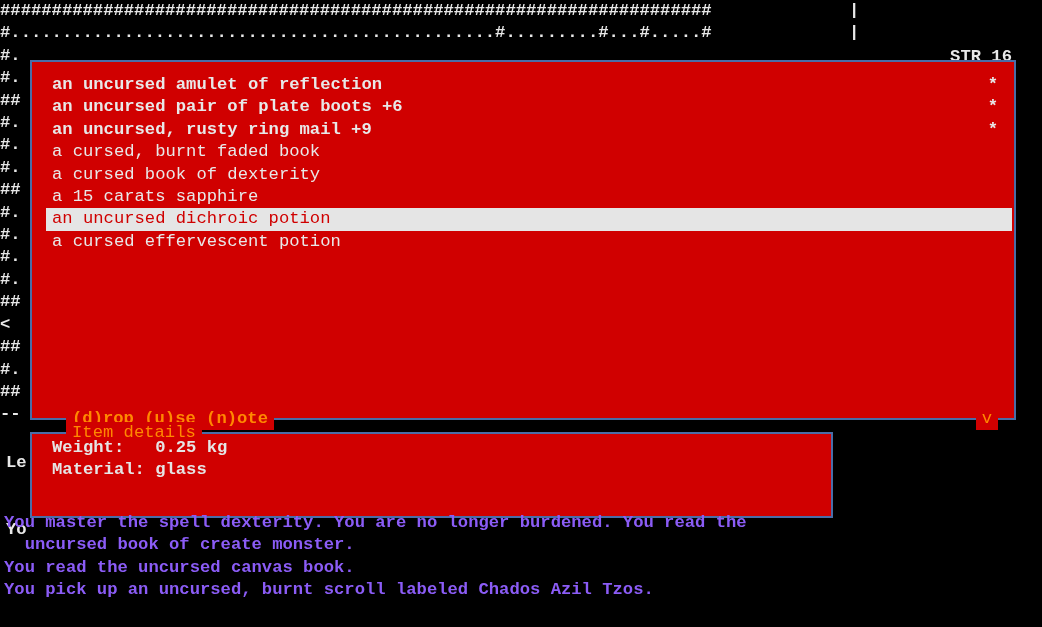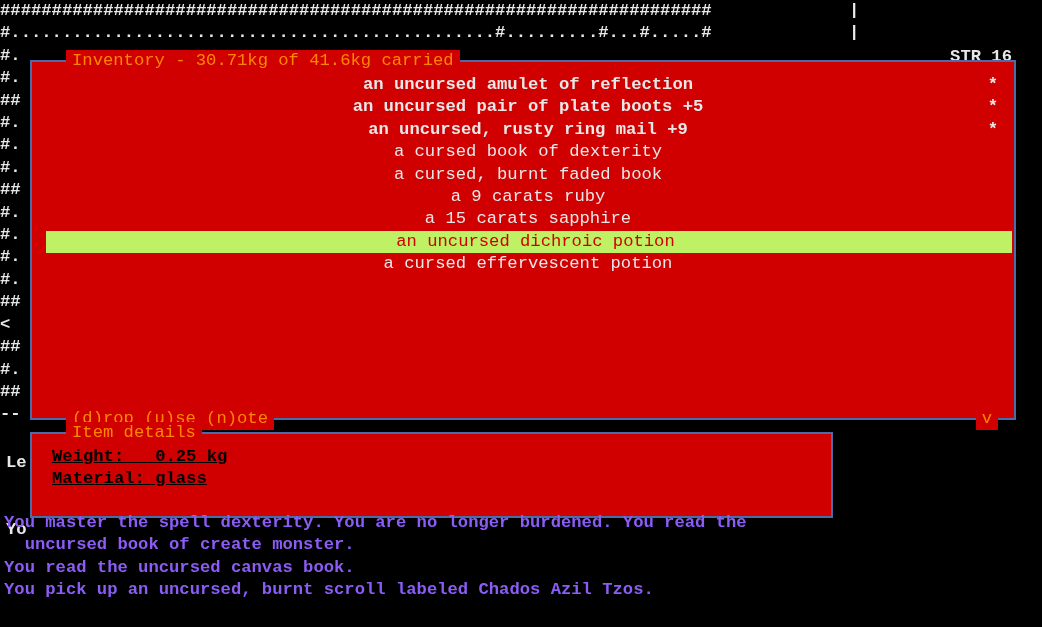--- a/index.html
+++ b/index.html
@@ -67,44 +67,43 @@
     right: 10px;
     bottom: 14px;
   }
   .inv-item {
     height: 22.4px;
     line-height: 22.4px;
     white-space: pre;
     color: #e8e8e8;
     font-weight: normal;
     position: relative;
-    text-align: center;
   }
   .inv-item.bold { font-weight: bold; }
   .inv-item.selected {
-    background: #bef264;
+    background: #e5e5e5;
     color: #d00000;
     margin-left: -6px;
-    padding-left: 13px;
+    padding-left: 6px;
     margin-right: -8px;
   }
   .marker {
     position: absolute;
     right: 6px;
     top: 0;
     color: #e8e8e8;
     font-weight: bold;
   }
   .bottom-hint {
     position: absolute;
     bottom: -12px;
     left: 34px;
     background: #d00000;
     color: #ff8800;
-    font-weight: normal;
+    font-weight: bold;
     padding: 0 6px;
   }
   .scroll-ind {
     position: absolute;
     bottom: -12px;
     right: 16px;
     background: #d00000;
     color: #ff8800;
     font-weight: normal;
     padding: 0 6px;
@@ -113,26 +112,25 @@
     position: absolute;
     top: 432px;
     left: 30px;
     width: 803px;
     height: 86px;
     background: #d00000;
     border: 2px solid #4a6da8;
   }
   .detail-body {
     position: absolute;
-    top: 12px;
+    top: 3px;
     left: 20px;
     white-space: pre;
-    color: #000000;
-    font-weight: bold;
-    text-decoration: underline;
+    color: #e5e5e5;
+    font-weight: bold;
   }
   .log {
     position: absolute;
     left: 6px;
     top: 452px;
     white-space: pre;
     color: #e8e8e8;
     font-weight: bold;
   }
   .log-under {
@@ -169,28 +167,26 @@
 ##
 --</div>
   <div class="vbar">|
 |</div>
 
   <div class="stats">
     <span class="stat-label">STR </span><span class="stat-val">16</span>
   </div>
 
   <div class="inv-panel">
-    <div class="panel-title left-short"> Inventory - 30.71kg of 41.6kg carried </div>
     <div class="inv-list" id="inv-list">
         <div class="inv-item bold"><span>an uncursed amulet of reflection</span><span class="marker">*</span></div>
-        <div class="inv-item bold"><span>an uncursed pair of plate boots +5</span><span class="marker">*</span></div>
+        <div class="inv-item bold"><span>an uncursed pair of plate boots +6</span><span class="marker">*</span></div>
         <div class="inv-item bold"><span>an uncursed, rusty ring mail +9</span><span class="marker">*</span></div>
+        <div class="inv-item"><span>a cursed, burnt faded book</span></div>
         <div class="inv-item"><span>a cursed book of dexterity</span></div>
-        <div class="inv-item"><span>a cursed, burnt faded book</span></div>
-        <div class="inv-item"><span>a 9 carats ruby</span></div>
         <div class="inv-item"><span>a 15 carats sapphire</span></div>
         <div class="inv-item selected"><span>an uncursed dichroic potion</span></div>
         <div class="inv-item"><span>a cursed effervescent potion</span></div>
       </div>
     <div class="bottom-hint"> (d)rop (u)se (n)ote </div>
     <div class="scroll-ind"> v </div>
   </div>
 
   <div class="detail-panel">
     <div class="panel-title left-short"> Item details </div>

